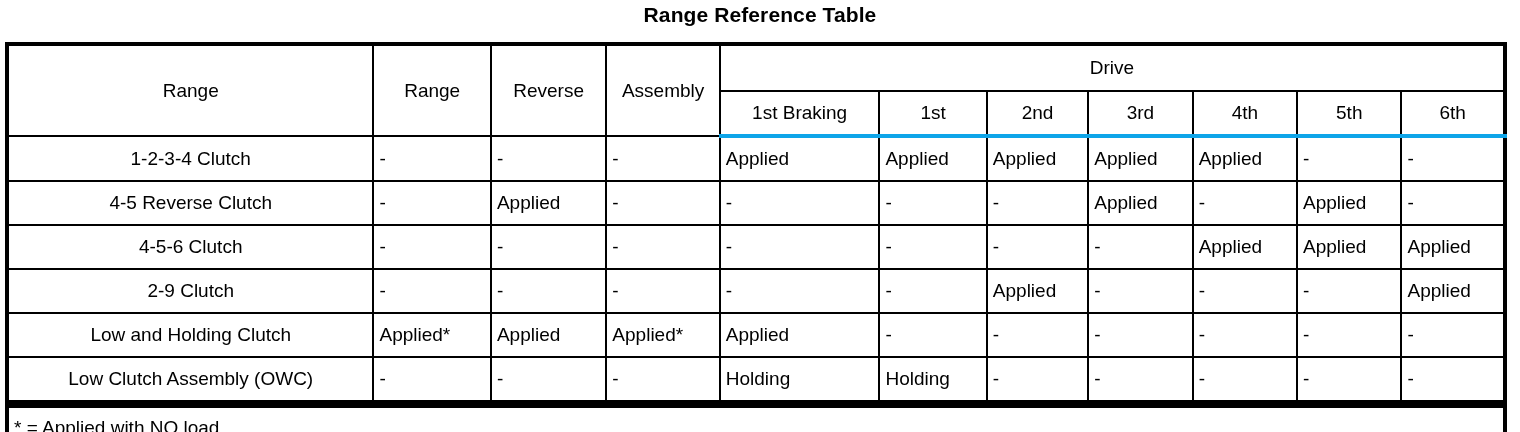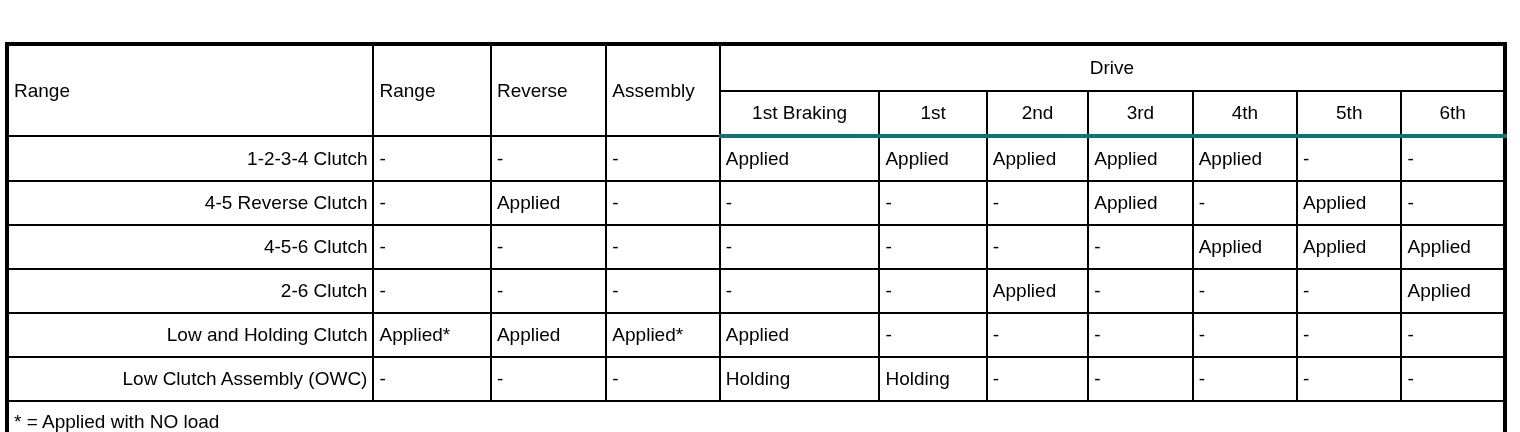--- a/index.html
+++ b/index.html
@@ -50,61 +50,62 @@
     line-height: 1.05;
     background: #fff;
   }
   
   th.hdr {
     font-weight: bold;
     text-align: center;
   }
   th.range-hdr {
     font-weight: bold;
-    text-align: left;
+    text-align: center;
     vertical-align: bottom;
     padding-bottom: 7px;
   }
   th.drive-group {
     font-weight: bold;
     height: 44px;
     border-bottom: 2px solid #000;
   }
   tr.subhdr th {
     height: 42px;
-    border-bottom: 4px solid #0f766e;
+    border-bottom: 4px solid #0ea5e9;
   }
   th.range-hdr, th.top-hdr {
     border-bottom: 4px solid #000;
   }
   td.cell {
     text-align: left;
     height: 42px;
   }
   td.rowlabel {
-    text-align: right;
+    text-align: center;
     height: 42px;
   }
   tr.lastdata td {
-    border-bottom: 1px solid #000000;
+    border-bottom: 8px solid #000000;
   }
   td.footnote {
     text-align: left;
     height: 40px;
     border-top: 4px solid #000;
     border-left: none;
     border-right: none;
     border-bottom: none;
   }
 </style>
 </head>
 <body>
 
 <div id="page">
 
+  <div id="title">Range Reference Table</div>
 
   <div id="table-wrap">
     <table class="rrt">
       <colgroup>
         <col style="width:365px">
         <col style="width:117px">
         <col style="width:115px">
         <col style="width:113px">
         <col style="width:159px">
         <col style="width:107px">
@@ -166,21 +167,21 @@
           <td class="cell">-</td>
           <td class="cell">-</td>
           <td class="cell">-</td>
           <td class="cell">-</td>
           <td class="cell">-</td>
           <td class="cell">Applied</td>
           <td class="cell">Applied</td>
           <td class="cell">Applied</td>
         </tr>
         <tr>
-          <td class="rowlabel">2-6 Clutch</td>
+          <td class="rowlabel">2-9 Clutch</td>
           <td class="cell">-</td>
           <td class="cell">-</td>
           <td class="cell">-</td>
           <td class="cell">-</td>
           <td class="cell">-</td>
           <td class="cell">Applied</td>
           <td class="cell">-</td>
           <td class="cell">-</td>
           <td class="cell">-</td>
           <td class="cell">Applied</td>

